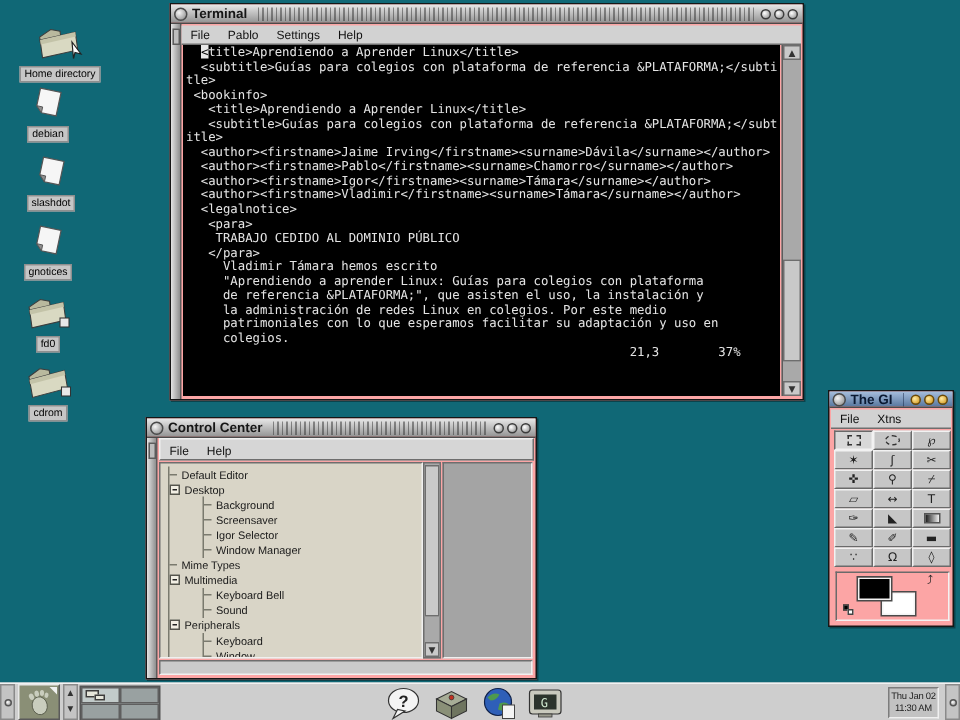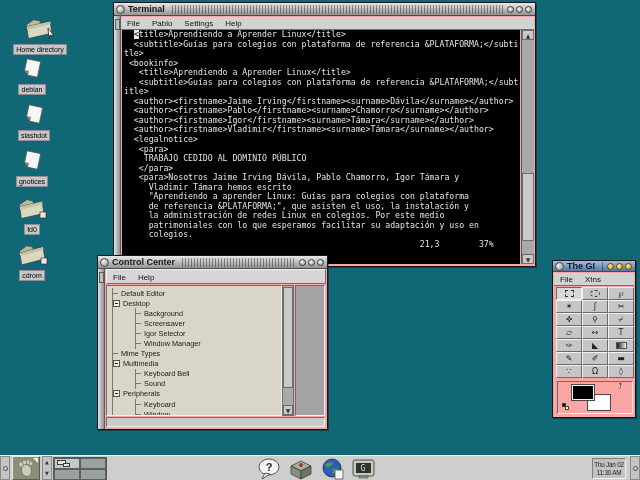--- a/index.html
+++ b/index.html
@@ -45,21 +45,21 @@
   #term-cursor{position:absolute;left:12px;top:0;width:5px;height:9px;background:#e8e8e8;color:#000;
                font:8.2px/9.3px "DejaVu Sans Mono",monospace;text-align:center}
   .vsb{position:absolute;right:1px;top:27px;bottom:2px;width:13px;background:#a9a9a9;border-left:1px solid #5c5c5c}
   .sarr{position:absolute;left:0;width:12px;height:10px;background:#c9c9c9;border:1px solid #6e6e6e;
         font:6px/9px "DejaVu Sans",sans-serif;text-align:center;color:#333}
   .sarr.up{top:0}.sarr.dn{bottom:0}
   .sthumb{position:absolute;left:0;width:12px;background:#c9c9c9;border:1px solid #6e6e6e}
   #terminal .sthumb{top:61%;height:29%}
 
   
-  #cc{left:97px;top:255px;width:231px;height:175px}
+  #cc{left:97px;top:278px;width:261px;height:175px}
   #cc .mbar{left:8px;top:13px;right:1px;height:15px;border:1px solid;border-color:#f0f0f0 #6e6e6e #6e6e6e #f0f0f0;background:#d6d6d6}
   #cc-tree{position:absolute;left:8px;top:29px;width:176px;bottom:13px;background:#d9d5c7;
            border:1px solid;border-color:#6e6e6e #f0f0f0 #f0f0f0 #6e6e6e;overflow:hidden;padding-top:2px}
   .ccroot{margin-left:5px;border-left:1px solid #7a7a6e}
   .branch{margin-left:22px;border-left:1px solid #7a7a6e}
   .ccrow{display:flex;align-items:center;height:10.1px;font:7.3px/9px "Liberation Sans",sans-serif;color:#1a1a1a}
   .tick{width:5px;height:1px;background:#7a7a6e;margin-right:3px;flex:none}
   .expander{width:7px;height:7px;border:1px solid #55554d;background:#f2efe4;margin-right:3px;flex:none;position:relative}
   .expander::after{content:"";position:absolute;left:1px;right:1px;top:2px;height:1px;background:#222}
   #cc-vsb{position:absolute;left:184px;width:12px;top:29px;bottom:13px;background:#a9a9a9;border:1px solid #6e6e6e}
@@ -211,21 +211,20 @@
     <div class="tline">   &lt;subtitle&gt;Guías para colegios con plataforma de referencia &amp;PLATAFORMA;&lt;/subt</div>
     <div class="tline">itle&gt;</div>
     <div class="tline">  &lt;author&gt;&lt;firstname&gt;Jaime Irving&lt;/firstname&gt;&lt;surname&gt;Dávila&lt;/surname&gt;&lt;/author&gt;</div>
     <div class="tline">  &lt;author&gt;&lt;firstname&gt;Pablo&lt;/firstname&gt;&lt;surname&gt;Chamorro&lt;/surname&gt;&lt;/author&gt;</div>
     <div class="tline">  &lt;author&gt;&lt;firstname&gt;Igor&lt;/firstname&gt;&lt;surname&gt;Támara&lt;/surname&gt;&lt;/author&gt;</div>
     <div class="tline">  &lt;author&gt;&lt;firstname&gt;Vladimir&lt;/firstname&gt;&lt;surname&gt;Támara&lt;/surname&gt;&lt;/author&gt;</div>
     <div class="tline">  &lt;legalnotice&gt;</div>
     <div class="tline">   &lt;para&gt;</div>
     <div class="tline">    TRABAJO CEDIDO AL DOMINIO PÚBLICO</div>
     <div class="tline">   &lt;/para&gt;</div>
-    <div class="tline">   &lt;para&gt;Nosotros Jaime Irving Dávila, Pablo Chamorro, Igor Támara y</div>
     <div class="tline">     Vladimir Támara hemos escrito</div>
     <div class="tline">     "Aprendiendo a aprender Linux: Guías para colegios con plataforma</div>
     <div class="tline">     de referencia &amp;PLATAFORMA;", que asisten el uso, la instalación y</div>
     <div class="tline">     la administración de redes Linux en colegios. Por este medio</div>
     <div class="tline">     patrimoniales con lo que esperamos facilitar su adaptación y uso en</div>
     <div class="tline">     colegios.</div>
     <div class="tline">                                                            21,3        37%</div>
     <div id="term-cursor">&lt;</div>
   </div>
   <div class="vsb">

